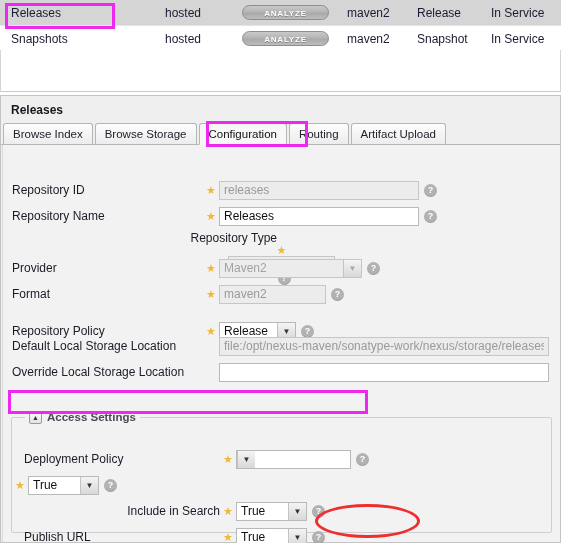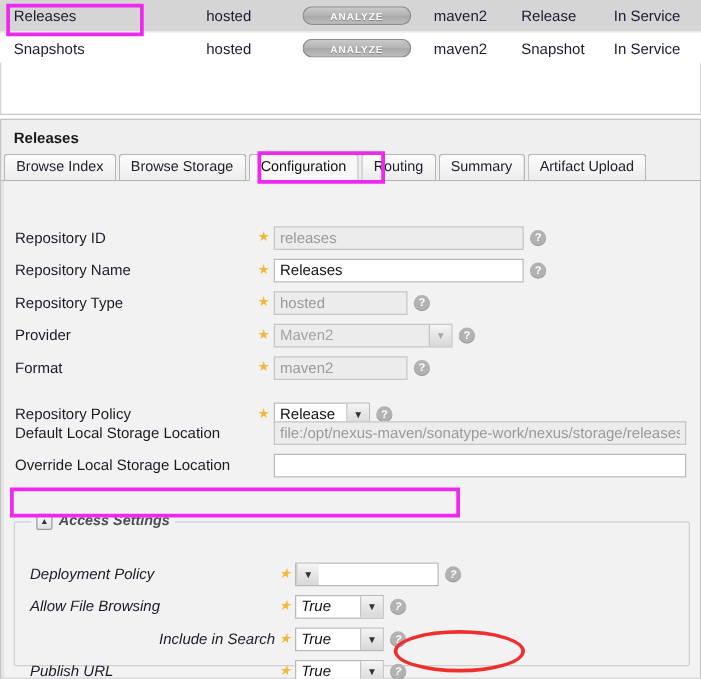--- a/index.html
+++ b/index.html
@@ -252,21 +252,20 @@
   
   #access-fs {
     position: absolute;
     left: 8px;
     top: 272px;
     width: 541px;
     height: 116px;
     border: 1px solid #cfcfcf;
     border-radius: 2px;
     box-sizing: border-box;
-    font-style: italic;
   }
   #access-legend {
     position: absolute;
     left: 13px;
     top: -8px;
     background: #f2f2f2;
     padding: 0 4px;
     display: flex;
     align-items: center;
     height: 14px;
@@ -344,41 +343,40 @@
 
 <div id="main-panel">
 
   <div id="panel-title">Releases</div>
 
   <div id="tab-strip">
     <div class="tab">Browse Index</div>
     <div class="tab">Browse Storage</div>
     <div class="tab active">Configuration</div>
     <div class="tab">Routing</div>
-    <div class="tab">Summary</div>
     <div class="tab">Artifact Upload</div>
   </div>
 
   <div id="form-body">
 
     <div class="frow" style="top:16px;">
       <span class="flabel">Repository ID</span>
       <span class="star">★</span>
       <input class="txt readonly" style="width: 200px;" readonly="" value="releases">
       <span class="help">?</span>
     </div>
 
     <div class="frow" style="top:42px;">
       <span class="flabel">Repository Name</span>
       <span class="star">★</span>
       <input class="txt" style="width: 200px;" value="Releases">
       <span class="help">?</span>
     </div>
 
-    <div class="frow" style="top:68px;">
+    <div class="frow" style="top:68px;flex-direction:column;">
       <span class="flabel">Repository Type</span>
       <span class="star">★</span>
       <input class="txt readonly" style="width: 107px;" readonly="" value="hosted">
       <span class="help">?</span>
     </div>
 
     <div class="frow" style="top:94px;">
       <span class="flabel">Provider</span>
       <span class="star">★</span>
       <div class="sel disabled" style="width:143px;">
@@ -427,21 +425,20 @@
       <div class="frow" style="top:12px;">
         <span class="flabel" style="width:208px;padding-left:12px;">Deployment Policy</span>
         <span class="star">★</span>
         <div class="sel" style="width:115px;">
           <span class="arrow">▼</span>
         </div>
         <span class="help">?</span>
       </div>
 
       <div class="frow" style="top:38px;">
-        <span class="flabel" style="width:208px;padding-left:12px;">Allow File Browsing</span>
         <span class="star">★</span>
         <div class="sel" style="width:71px;">
           <span class="sel-val">True</span>
           <span class="arrow">▼</span>
         </div>
         <span class="help">?</span>
       </div>
 
       <div class="frow" style="top:64px;">
         <span class="flabel" style="width:208px;padding-left:12px;text-align:right;">Include in Search</span>

